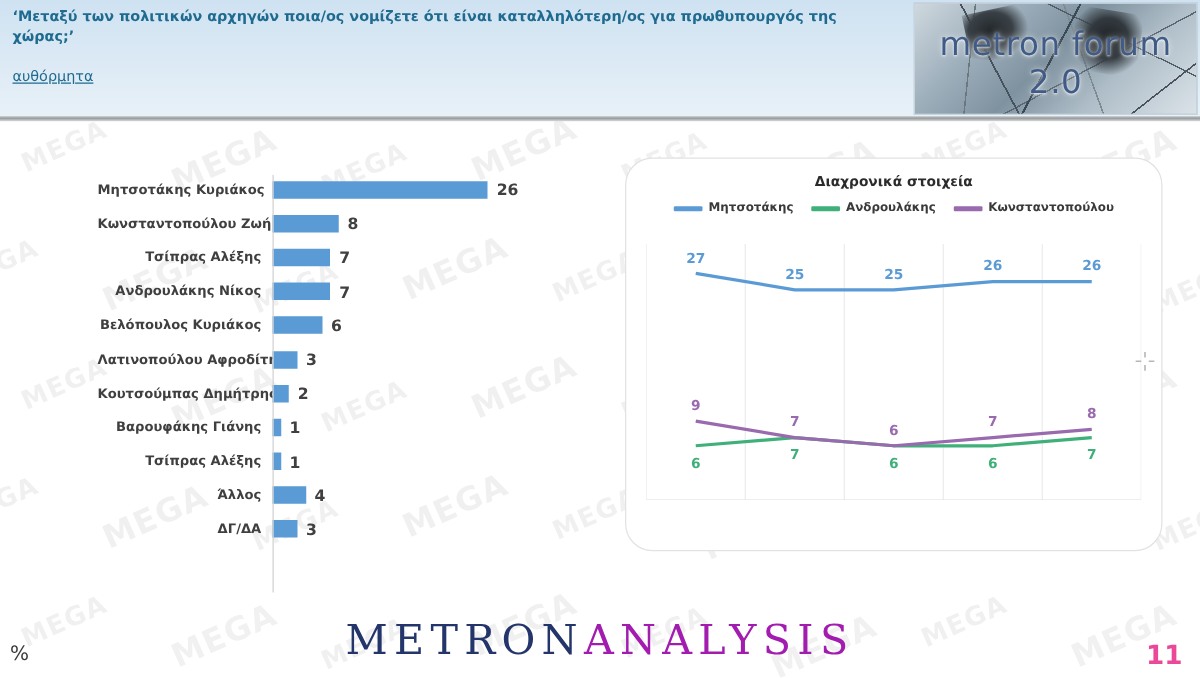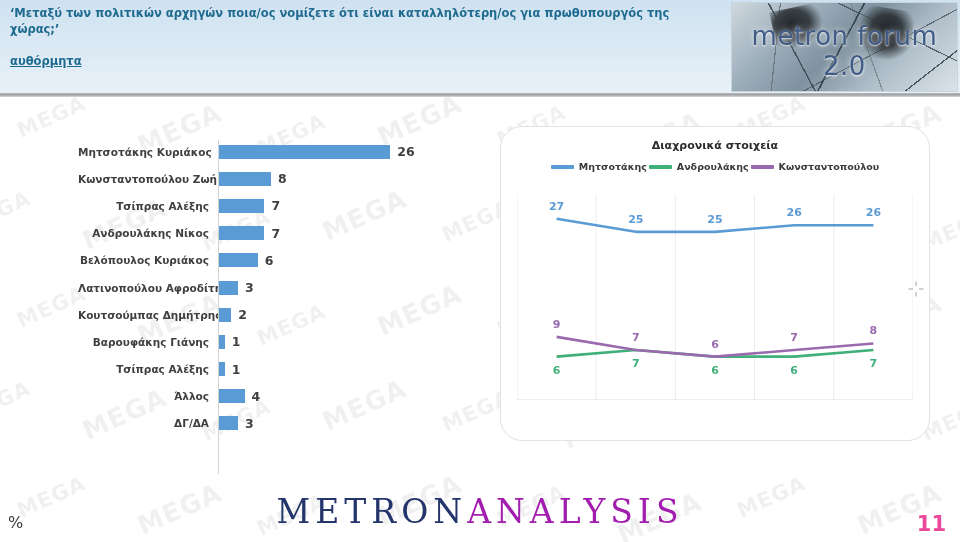--- a/index.html
+++ b/index.html
@@ -28,21 +28,21 @@
   #header-text{position:absolute;left:10px;top:6px;width:700px;z-index:3;}
   #slide-title{
     font-size:20px;font-weight:700;color:#1b5a7a;letter-spacing:.2px;
     line-height:24px;margin:0 0 3px 0;
   }
   #slide-subtitle{
     font-size:11.5px;font-weight:700;color:#1f6b8f;line-height:15.5px;margin:0;
     max-width:666px;
   }
   #slide-note{
-    font-size:11.5px;font-weight:700;color:#1f6b8f;line-height:15px;
+    font-size:11.5px;font-weight:400;color:#1f6b8f;line-height:15px;
     text-decoration:underline;margin-top:17px;display:inline-block;
   }
   
   #logo-box{
     position:absolute;right:2px;top:2px;width:225px;height:88px;z-index:3;
     overflow:hidden;border:1px solid #c6d4de;background:#b9c6d2;
   }
   #logo-art{position:absolute;inset:0;
     background:
       linear-gradient(118deg,transparent 48.4%,#3c4a55 48.4%,#3c4a55 49.1%,transparent 49.1%),
@@ -87,21 +87,21 @@
   
   #line-card{
     position:absolute;left:500px;top:126px;width:430px;height:315px;z-index:2;
     background:#ffffff;border:1px solid #e2e2e2;border-radius:22px;
     box-sizing:border-box;
   }
   #line-title{
     text-align:center;margin-top:12px;font-size:11px;font-weight:700;color:#2b2b2b;
   }
   #line-legend{
-    display:flex;justify-content:center;align-items:flex-end;gap:2px;margin-top:9px;
+    display:flex;justify-content:center;align-items:flex-end;gap:14px;margin-top:9px;
   }
   .legend-item{display:flex;align-items:center;gap:5px;}
   .legend-swatch{width:23px;height:4px;border-radius:1px;}
   .legend-label{font-size:9.5px;font-weight:700;color:#3a3a3a;white-space:nowrap;}
   #plot{
     position:absolute;left:16px;top:68px;width:396px;height:205px;
   }
   #plot-svg{position:absolute;left:0;top:0;width:396px;height:205px;}
   .pt-label{
     position:absolute;font-size:11px;font-weight:700;

